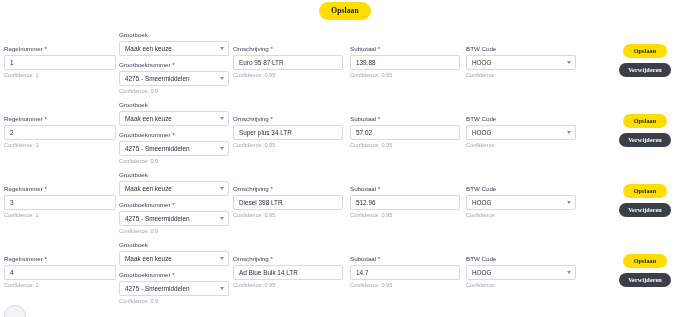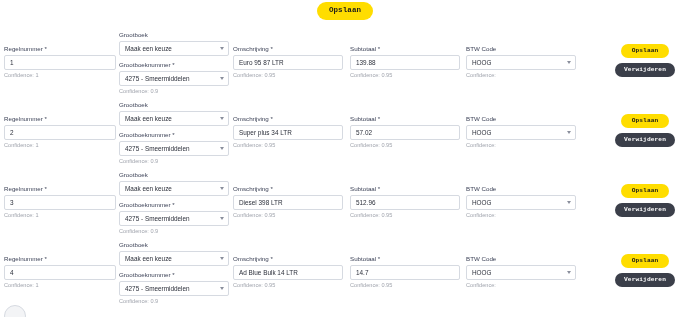--- a/index.html
+++ b/index.html
@@ -21,21 +21,21 @@
   .topbar {
     height: 22px;
     display: flex;
     justify-content: center;
     align-items: flex-start;
     padding-top: 2px;
   }
   .btn {
     border: none;
     border-radius: 11px;
-    font-family: Liberation Mono, monospace;
+    font-family: Liberation Serif, serif;
     font-weight: bold;
     cursor: pointer;
     letter-spacing: 0.1px;
     line-height: 1;
     white-space: nowrap;
     text-align: right;
   }
   .btn-save-top {
     background: #FFDD00;
     color: #1b1b1b;

